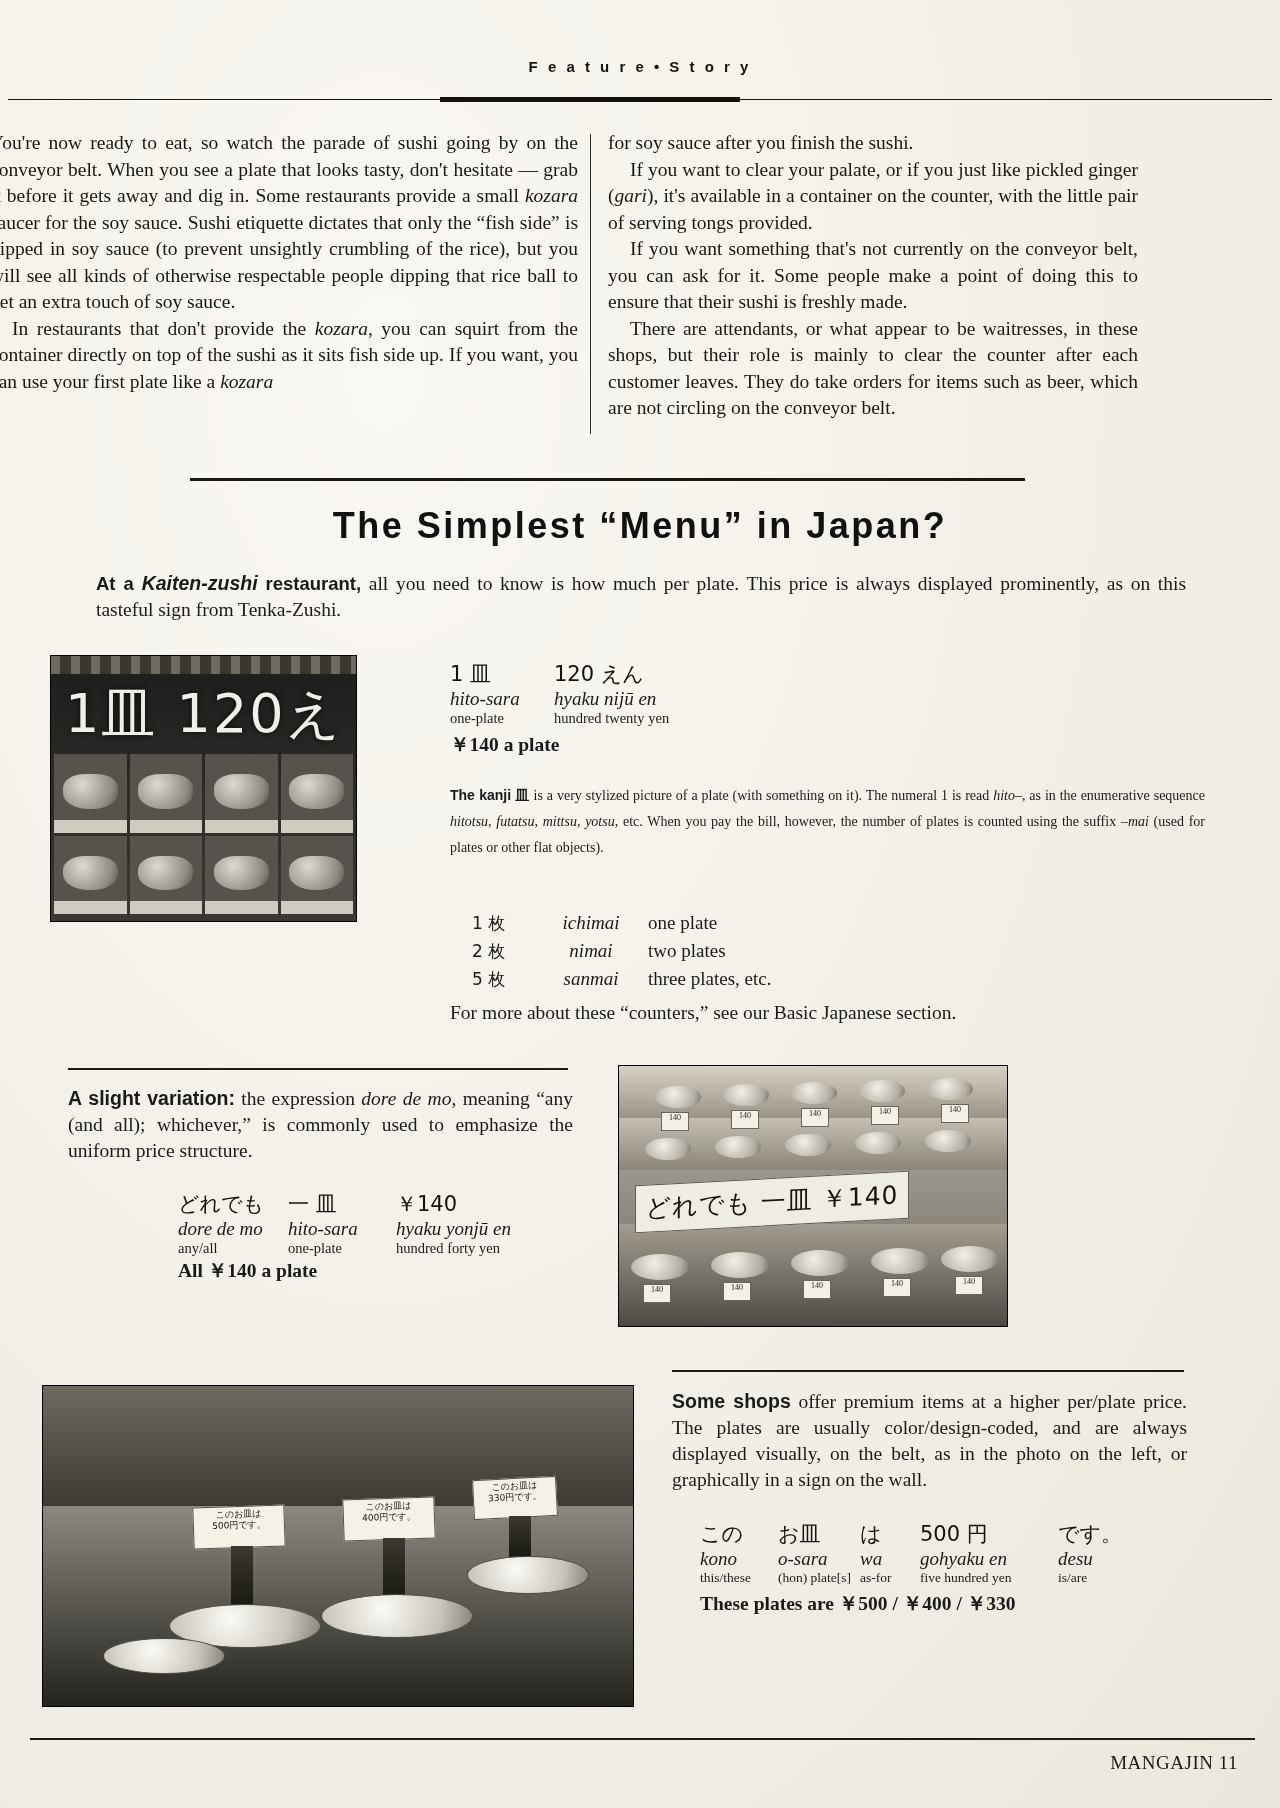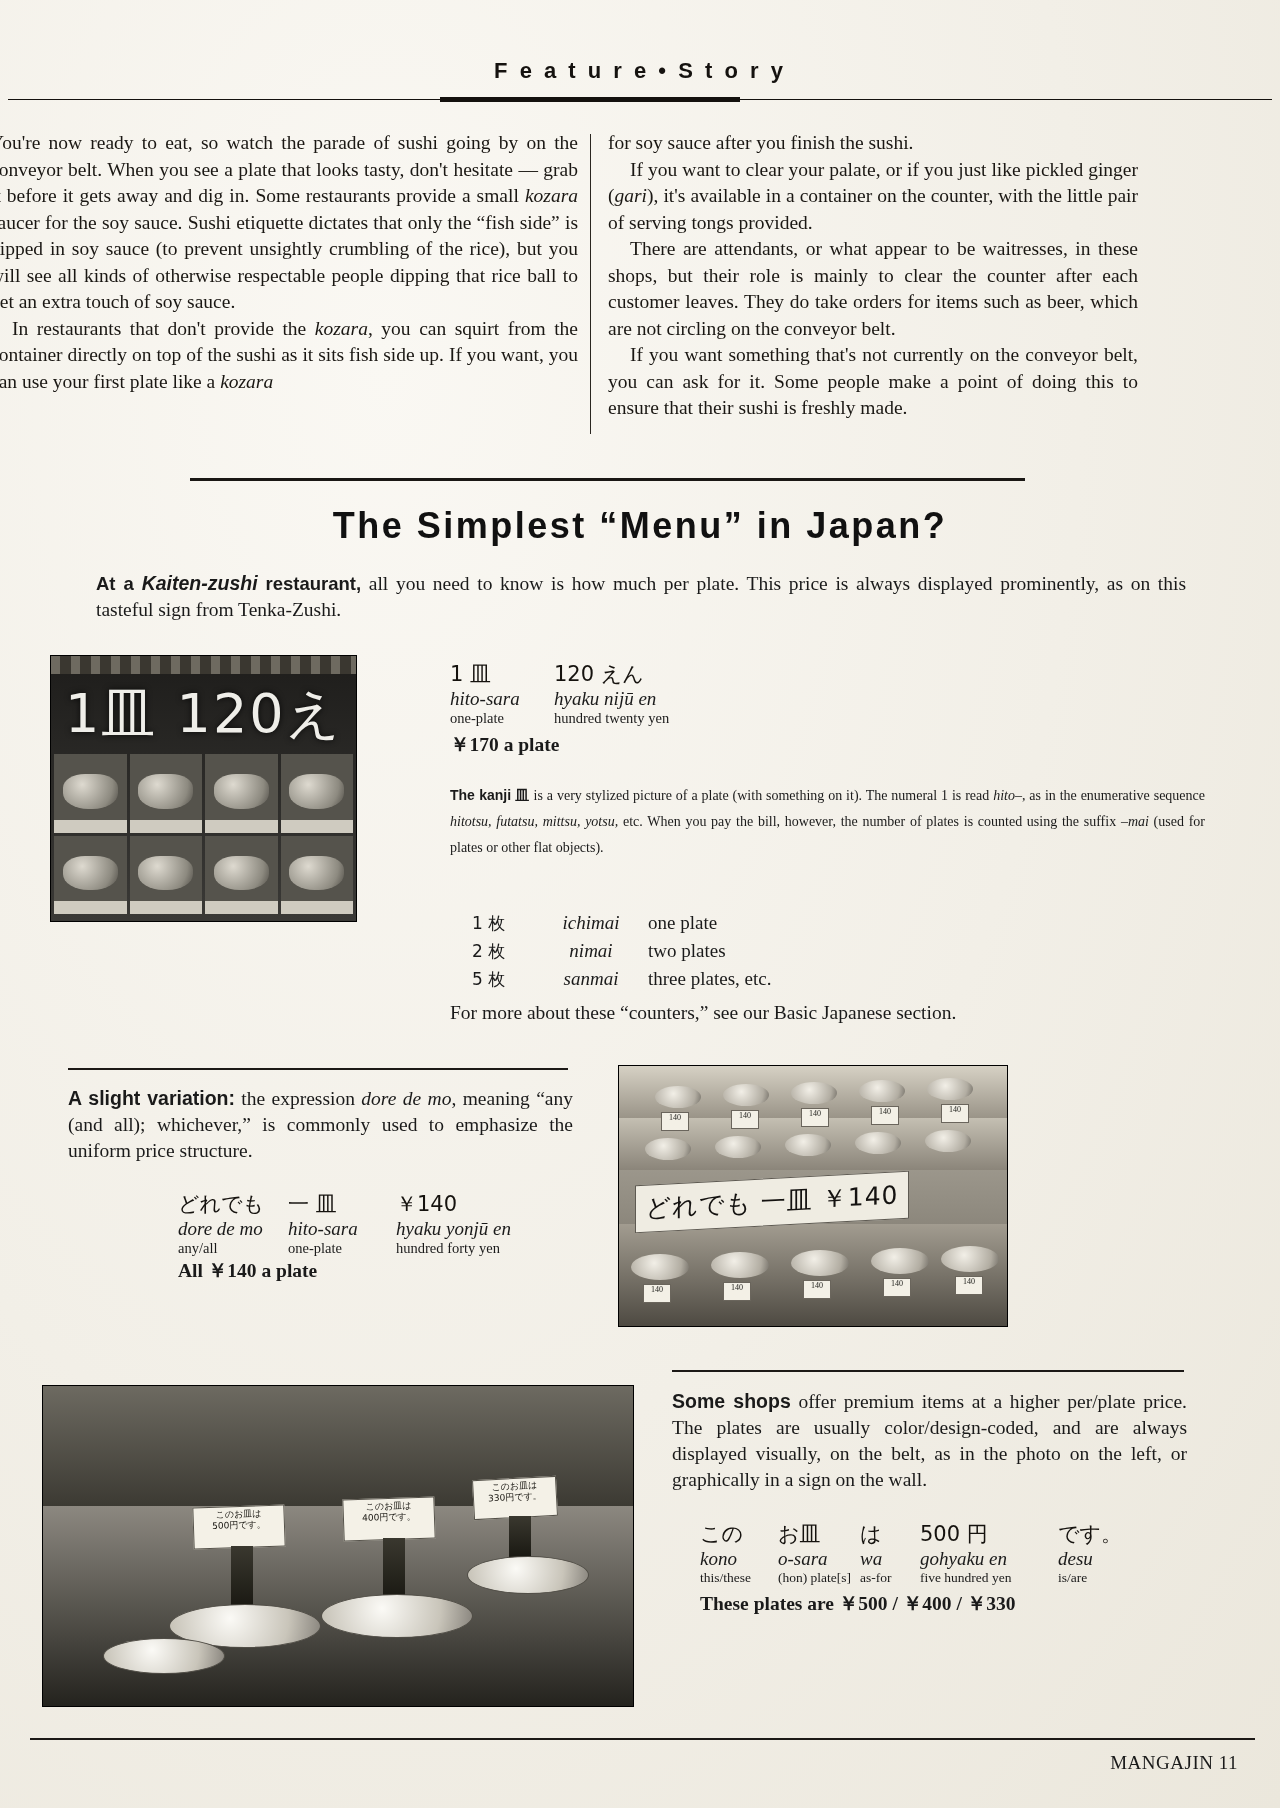--- a/index.html
+++ b/index.html
@@ -26,21 +26,21 @@
   
   .header {
     position: absolute;
     left: 0; top: 58px;
     width: 1280px;
     text-align: center;
   }
   .header-title {
     font-family: "Liberation Sans", sans-serif;
     font-weight: bold;
-    font-size: 22px;
+    font-size: 15px;
     letter-spacing: 3px;
     color: #15120f;
   }
   .header-rule {
     position: absolute;
     left: 440px; top: 97px;
     width: 300px; height: 5px;
     background: #14110e;
   }
   .header-rule-thin {
@@ -322,22 +322,22 @@
   <div class="header-rule"></div>
 
   <div class="col col-left">
     <p>You're now ready to eat, so watch the parade of sushi going by on the conveyor belt. When you see a plate that looks tasty, don't hesitate — grab it before it gets away and dig in. Some restaurants provide a small <em>kozara</em> saucer for the soy sauce. Sushi etiquette dictates that only the “fish side” is dipped in soy sauce (to prevent unsightly crumbling of the rice), but you will see all kinds of otherwise respectable people dipping that rice ball to get an extra touch of soy sauce.</p>
     <p>In restaurants that don't provide the <em>kozara</em>, you can squirt from the container directly on top of the sushi as it sits fish side up. If you want, you can use your first plate like a <em>kozara</em></p>
   </div>
   <div class="col-divider"></div>
   <div class="col col-right">
     <p>for soy sauce after you finish the sushi.</p>
     <p>If you want to clear your palate, or if you just like pickled ginger (<em>gari</em>), it's available in a container on the counter, with the little pair of serving tongs provided.</p>
+    <p>If you want something that's not currently on the conveyor belt, you can ask for it. Some people make a point of doing this to ensure that their sushi is freshly made.</p>
     <p>There are attendants, or what appear to be waitresses, in these shops, but their role is mainly to clear the counter after each customer leaves. They do take orders for items such as beer, which are not circling on the conveyor belt.</p>
-    <p>If you want something that's not currently on the conveyor belt, you can ask for it. Some people make a point of doing this to ensure that their sushi is freshly made.</p>
   </div>
 
   <div class="rule-wide"></div>
   <div class="section-title">The  Simplest  “Menu”  in  Japan?</div>
 
   <div class="lede">
     <b>At a </b><span class="ital-b">Kaiten-zushi</span><b> restaurant,</b><span> all you need to know is how much per plate. This price is always displayed prominently, as on this tasteful sign from Tenka-Zushi.</span>
   </div>
 
   <div class="photo" id="photo-menu-board">
@@ -358,21 +358,21 @@
   <div class="gloss" id="gloss-120">
     <div class="jp">
       <span>1 皿</span><span>120 えん</span>
     </div>
     <div class="rom">
       <span>hito-sara</span><span>hyaku nijū en</span>
     </div>
     <div class="lit">
       <span>one-plate</span><span>hundred twenty yen</span>
     </div>
-    <div class="trans" style="margin-top:4px">￥170 a plate</div>
+    <div class="trans" style="margin-top:4px">￥140 a plate</div>
   </div>
 
   <div class="para-kanji">
     <b>The kanji </b><b class="k">皿</b><span> is a very stylized picture of a plate (with something on it). The numeral 1 is read <em>hito–</em>, as in the enumerative sequence <em>hitotsu, futatsu, mittsu, yotsu,</em> etc. When you pay the bill, however, the number of plates is counted using the suffix <em>–mai</em> (used for plates or other flat objects).</span>
   </div>
 
   <table class="counter-table">
     <tbody>
         <tr>
       <td class="c1">1 枚</td>

